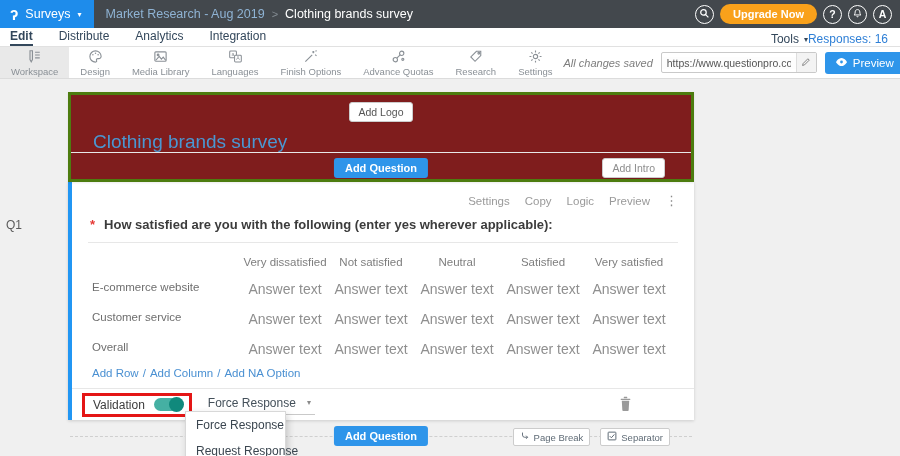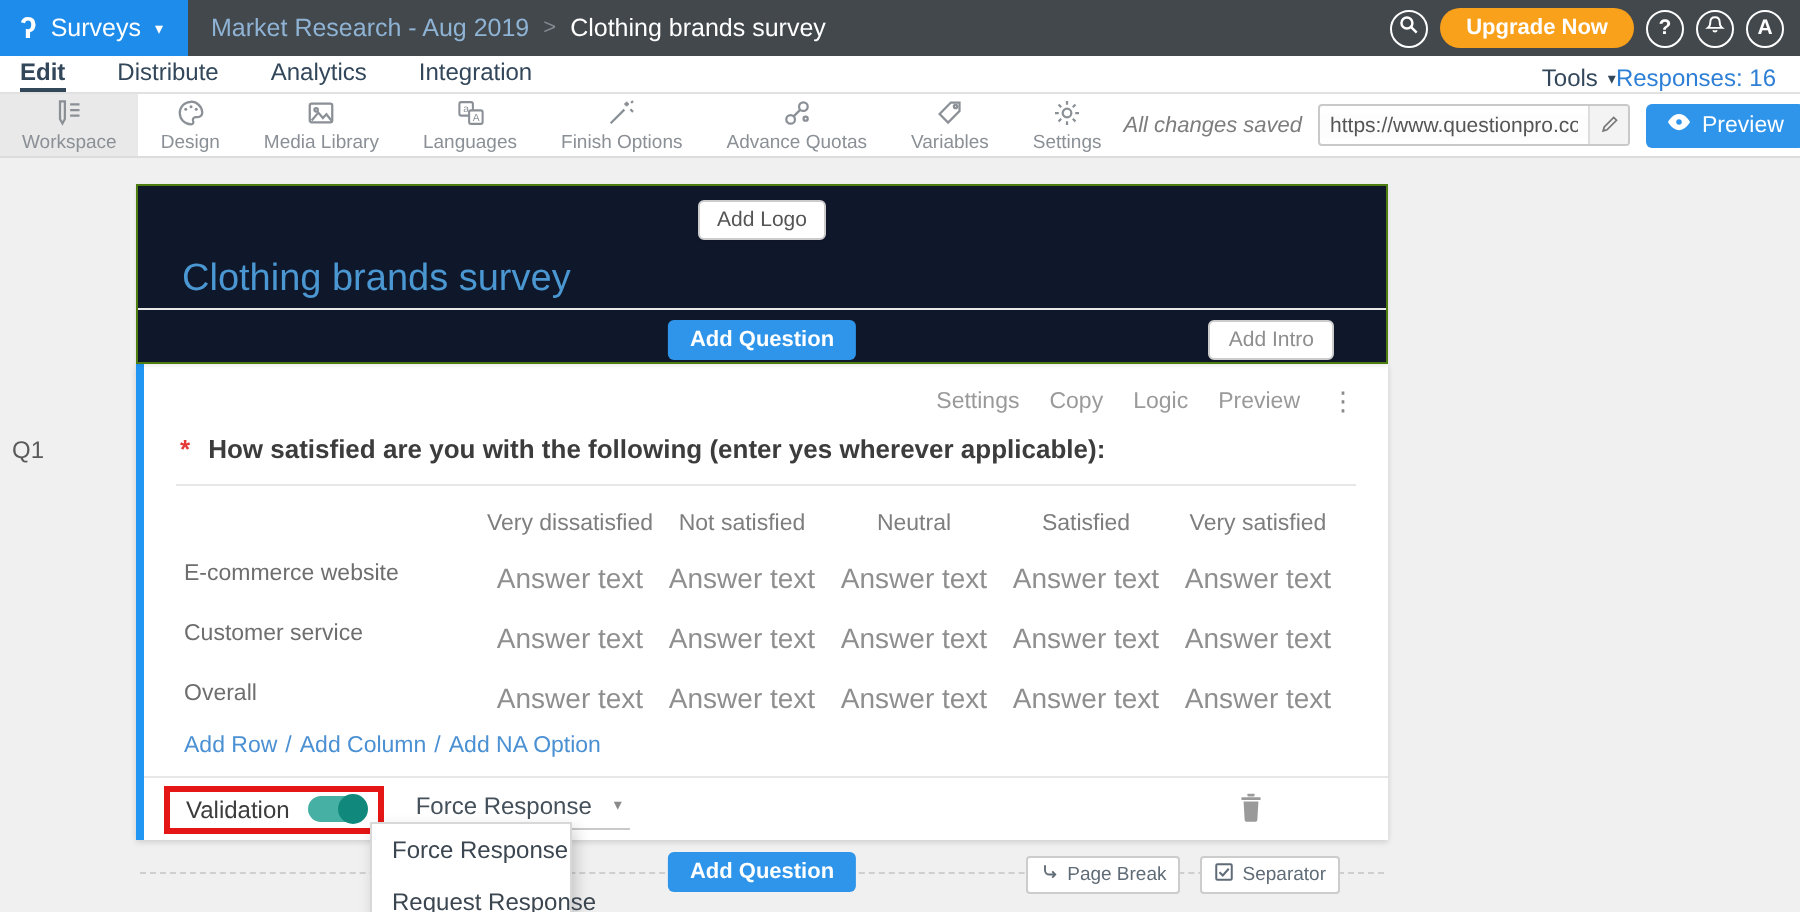--- a/index.html
+++ b/index.html
@@ -41,21 +41,21 @@
   .url-box { display:flex; align-items:center; width:156px; height:21px; border:1px solid #c9c9c9; border-radius:2px; background:#fff; overflow:hidden; }
   .url-box input { border:none; outline:none; flex:1; min-width:0; font-size:10.5px; color:#555; padding:0 5px; font-family:"Liberation Sans", sans-serif; background:#fdfdfd; }
   .pencil-btn { width:20px; align-self:stretch; border:none; border-left:1px solid #ddd; background:#f3f3f3; display:flex; align-items:center; justify-content:center; cursor:pointer; color:#777; }
   .preview-btn { display:flex; gap:5px; align-items:center; background:#2e95ea; color:#fff; border:none; border-radius:3px; height:22px; padding:0 10px; font-size:11.5px; margin-left:8px; cursor:pointer; }
 
   
   .content { position:relative; height:374px; background:#f0f0f0; }
   .q-index { position:absolute; left:6px; top:139px; font-size:12px; color:#5a5a5a; }
   .canvas { position:absolute; left:68px; top:13px; width:626px; }
 
-  .intro-card { background:#0f172a; border:1px solid #4d7c0f; box-shadow:0 1px 2px rgba(0,0,0,.08); height:90px; position:relative; }
+  .intro-card { background:#7f1d1d; border:3px solid #4d7c0f; box-shadow:0 1px 2px rgba(0,0,0,.08); height:90px; position:relative; }
   .addlogo-row { text-align:center; padding-top:7px; }
   .ghost-btn { font-size:10.5px; color:#555; background:#fff; border:1px solid #ccc; border-radius:3px; padding:3px 9px; cursor:pointer; box-shadow:0 1px 1px rgba(0,0,0,.05); font-family:"Liberation Sans", sans-serif; }
   .survey-title { margin:9px 0 0 22px; font-size:19px; font-weight:400; color:#4a97d2; cursor:pointer; }
   .intro-actions { position:absolute; left:0; right:0; bottom:0; height:27px; border-top:1px solid #e8e8e8; }
   .btn-primary { background:#2e95ea; color:#fff; font-size:11px; font-weight:bold; border:none; border-radius:3px; padding:4px 11px; cursor:pointer; font-family:"Liberation Sans", sans-serif; }
   .intro-actions .btn-primary { position:absolute; left:50%; transform:translateX(-50%); top:5px; }
   .add-intro { position:absolute; right:26px; top:5px; color:#8e8e8e; }
 
   .question-card { background:#fff; border-left:4px solid #2196f3; box-shadow:0 1px 3px rgba(0,0,0,.15); height:238px; display:flex; flex-direction:column; }
   .q-actions { display:flex; justify-content:flex-end; align-items:center; gap:15px; padding:11px 16px 0 0; font-size:11.5px; color:#9a9a9a; }
@@ -210,21 +210,21 @@
       </span>
       <span class="tb-label">Advance Quotas</span>
     </div>
     <div class="tb-item">
       <span>
         <svg width="15" height="15" viewBox="0 0 16 16" fill="none" stroke="currentColor" stroke-width="1.2">
             <path d="M9 2.4h4.6V7l-6.1 6.1L3 8.5z"></path>
             <circle cx="11.5" cy="4.5" r=".9"></circle>
           </svg>
       </span>
-      <span class="tb-label">Variables</span>
+      <span class="tb-label">Research</span>
     </div>
     <div class="tb-item">
       <span>
         <svg width="15" height="15" viewBox="0 0 16 16" fill="none" stroke="currentColor" stroke-width="1.2">
             <circle cx="8" cy="8" r="2.3"></circle>
             <path d="M8 1.6v2M8 12.4v2M1.6 8h2M12.4 8h2M3.5 3.5l1.4 1.4M11.1 11.1l1.4 1.4M12.5 3.5l-1.4 1.4M4.9 11.1l-1.4 1.4"></path>
           </svg>
       </span>
       <span class="tb-label">Settings</span>
     </div>

